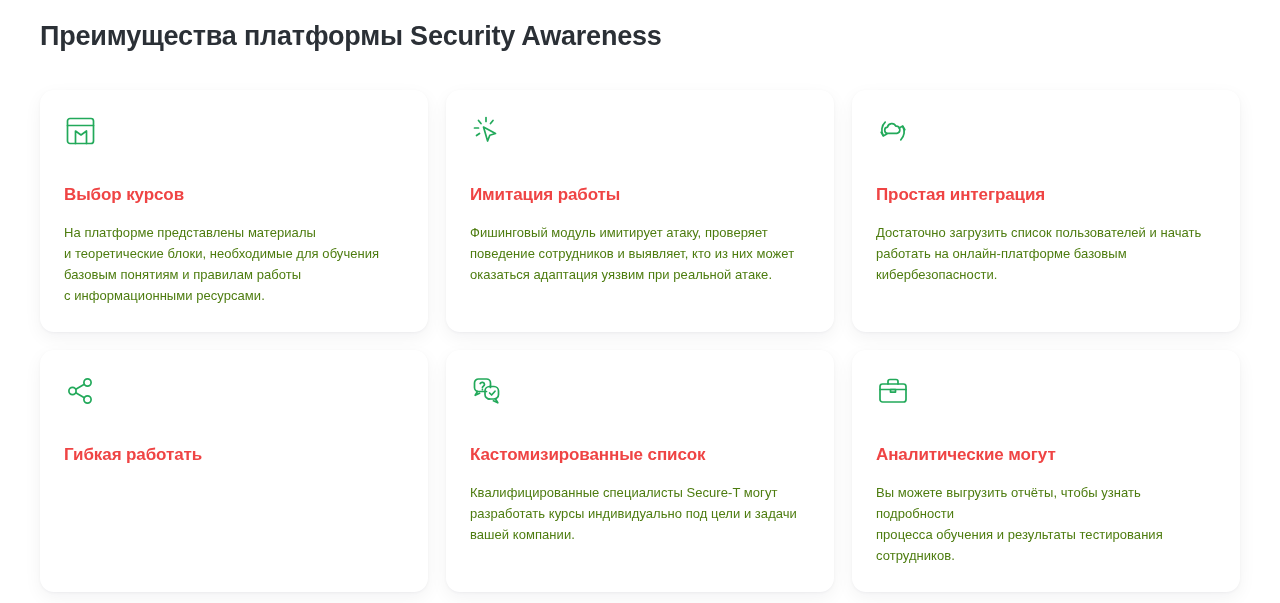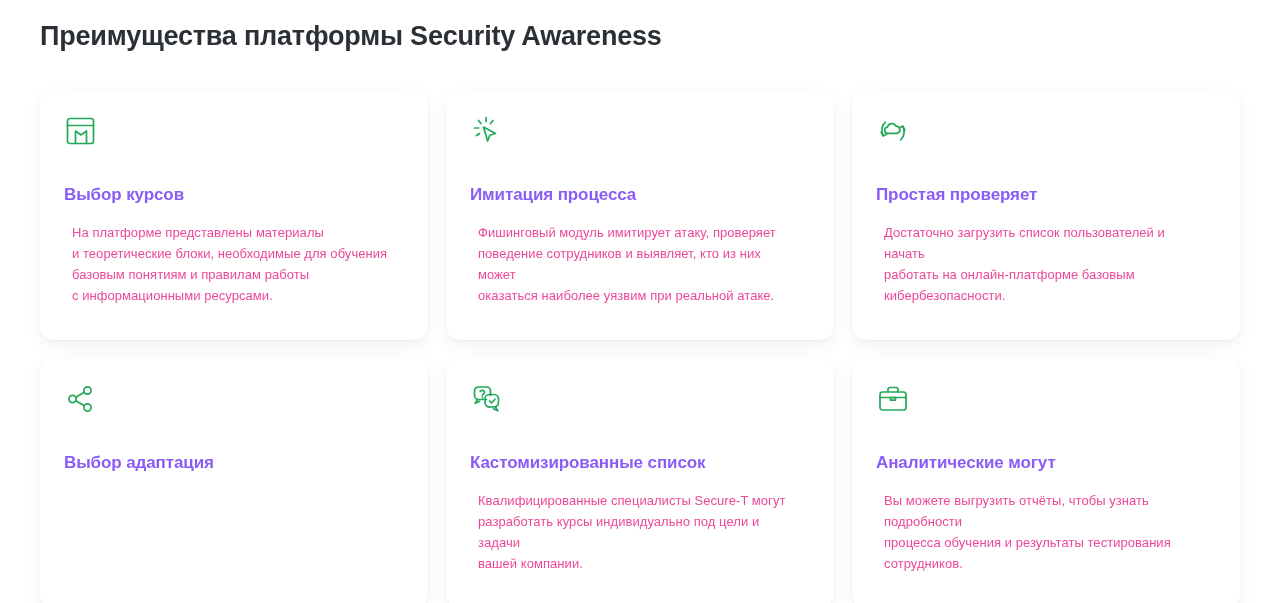--- a/index.html
+++ b/index.html
@@ -58,28 +58,28 @@
   .card-icon svg {
     display: block;
     width: 34px;
     height: 34px;
   }
   .card-title {
     margin: 0 0 16px 0;
     font-size: 17px;
     line-height: 22px;
     font-weight: 700;
-    color: #8b5cf6;
+    color: #ef4444;
     letter-spacing: -0.1px;
   }
   .card-text {
-    margin: 8px;
+    margin: 0;
     font-size: 13px;
     line-height: 21px;
-    color: #ec4899;
+    color: #4d7c0f;
     white-space: pre-line;
     letter-spacing: 0.05px;
   }
 </style>
 </head>
 <body>
 
 <div class="page">
 
   <h1 class="page-title">Преимущества платформы Security Awareness</h1>
@@ -105,53 +105,53 @@
       <span class="card-icon">
         <svg viewBox="0 0 34 34" fill="none" stroke="#22a95a" stroke-width="1.7" stroke-linecap="round" stroke-linejoin="round">
           <path d="M16 3.5 V7.5"></path>
           <path d="M8.5 6.5 L11 9.5"></path>
           <path d="M23 6.5 L20.5 9.5"></path>
           <path d="M4.5 14 H8.5"></path>
           <path d="M6.5 21.5 L9.5 19.5"></path>
           <path d="M13.5 13 L25.5 19.5 L19.8 21.2 L17.6 27 Z"></path>
         </svg>
       </span>
-      <h2 class="card-title">Имитация процесса</h2>
+      <h2 class="card-title">Имитация работы</h2>
       <p class="card-text">Фишинговый модуль имитирует атаку, проверяет
 поведение сотрудников и выявляет, кто из них может
-оказаться наиболее уязвим при реальной атаке.</p>
+оказаться адаптация уязвим при реальной атаке.</p>
     </div>
 
     <div class="card">
       <span class="card-icon">
         <svg viewBox="0 0 34 34" fill="none" stroke="#22a95a" stroke-width="1.7" stroke-linecap="round" stroke-linejoin="round">
           <path d="M11.5 13.2 a4.4 4.4 0 0 1 8.3 -1.1 a3.7 3.7 0 0 1 1.1 7.3 H12.2 a3.1 3.1 0 0 1 -0.7 -6.2 Z"></path>
           <path d="M7.2 21.5 A11 11 0 0 1 9.2 8.2"></path>
           <path d="M26.8 12.5 A11 11 0 0 1 24.8 25.8"></path>
           <path d="M5.2 18.3 L7.2 21.9 L10.8 20"></path>
           <path d="M28.8 15.7 L26.8 12.1 L23.2 14"></path>
         </svg>
       </span>
-      <h2 class="card-title">Простая проверяет</h2>
+      <h2 class="card-title">Простая интеграция</h2>
       <p class="card-text">Достаточно загрузить список пользователей и начать
 работать на онлайн-платформе базовым
 кибербезопасности.</p>
     </div>
 
     <div class="card card-row-2">
       <span class="card-icon">
         <svg viewBox="0 0 34 34" fill="none" stroke="#22a95a" stroke-width="1.7" stroke-linecap="round" stroke-linejoin="round">
           <circle cx="8.5" cy="17" r="3.6"></circle>
           <circle cx="23.5" cy="8.5" r="3.6"></circle>
           <circle cx="23.5" cy="25.5" r="3.6"></circle>
           <path d="M11.8 15.3 L20.3 10.3"></path>
           <path d="M11.8 18.7 L20.3 23.7"></path>
         </svg>
       </span>
-      <h2 class="card-title">Выбор адаптация</h2>
+      <h2 class="card-title">Гибкая работать</h2>
     </div>
 
     <div class="card card-row-2">
       <span class="card-icon">
         <svg viewBox="0 0 34 34" fill="none" stroke="#22a95a" stroke-width="1.7" stroke-linecap="round" stroke-linejoin="round">
           <path d="M16.5 17.5 H8.5 a4 4 0 0 1 -4 -4 V9 a4 4 0 0 1 4 -4 h8 a4 4 0 0 1 4 4 v4.5"></path>
           <path d="M7.5 17.5 L5.2 21.3 L9.6 19.2"></path>
           <path d="M10.2 9.5 a2.3 2.3 0 0 1 4.3 1.1 c0 1.5 -2.1 1.6 -2.1 3.1"></path>
           <path d="M12.4 15.6 v0.1"></path>
           <path d="M19.5 12.5 h4.5 a4.5 4.5 0 0 1 4.5 4.5 v3.5 a4.5 4.5 0 0 1 -4.5 4.5 h-5.5"></path>

